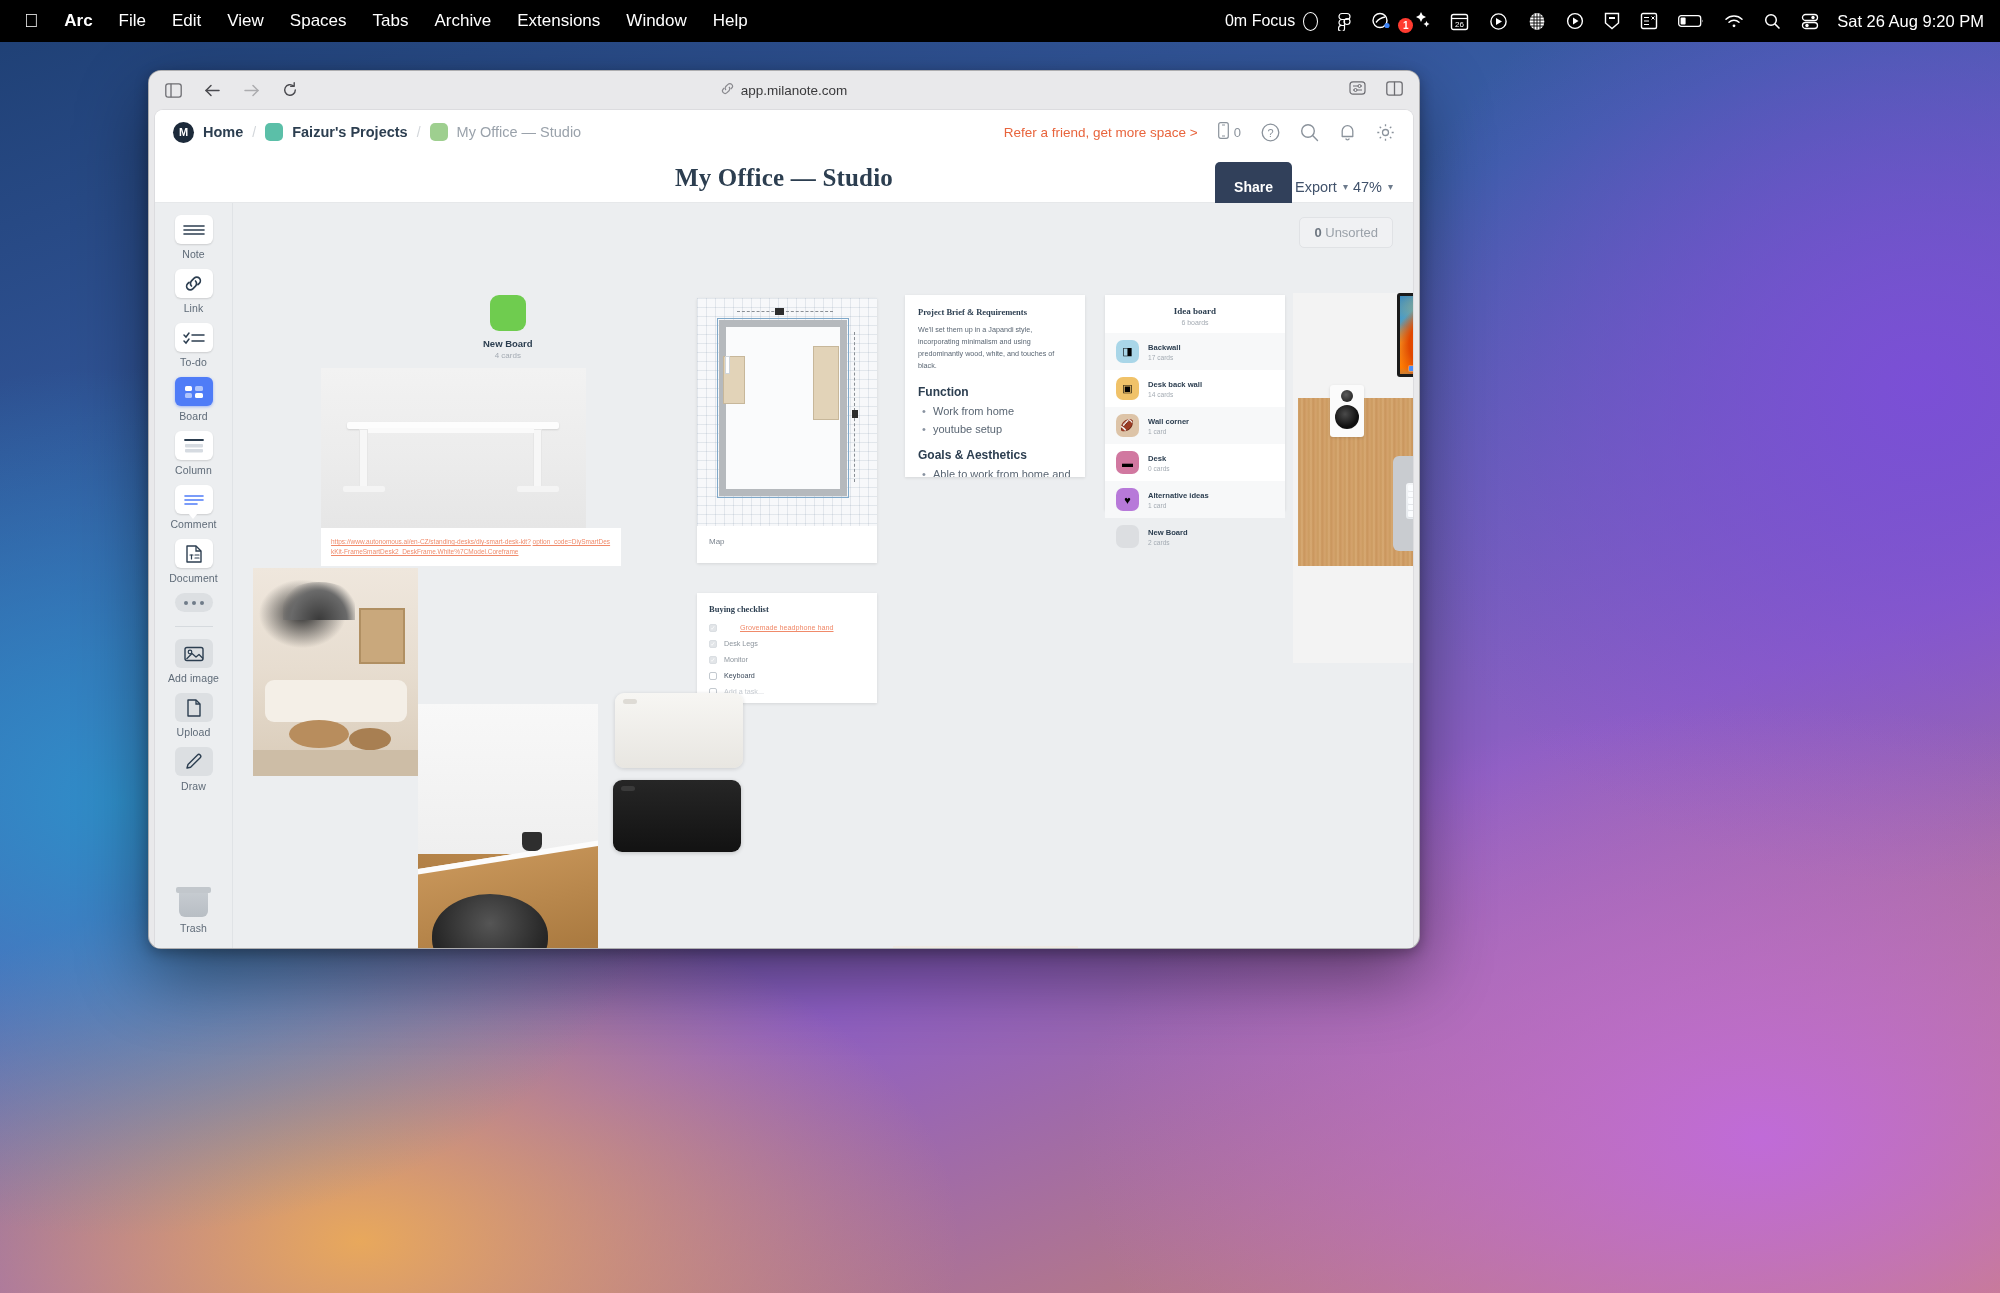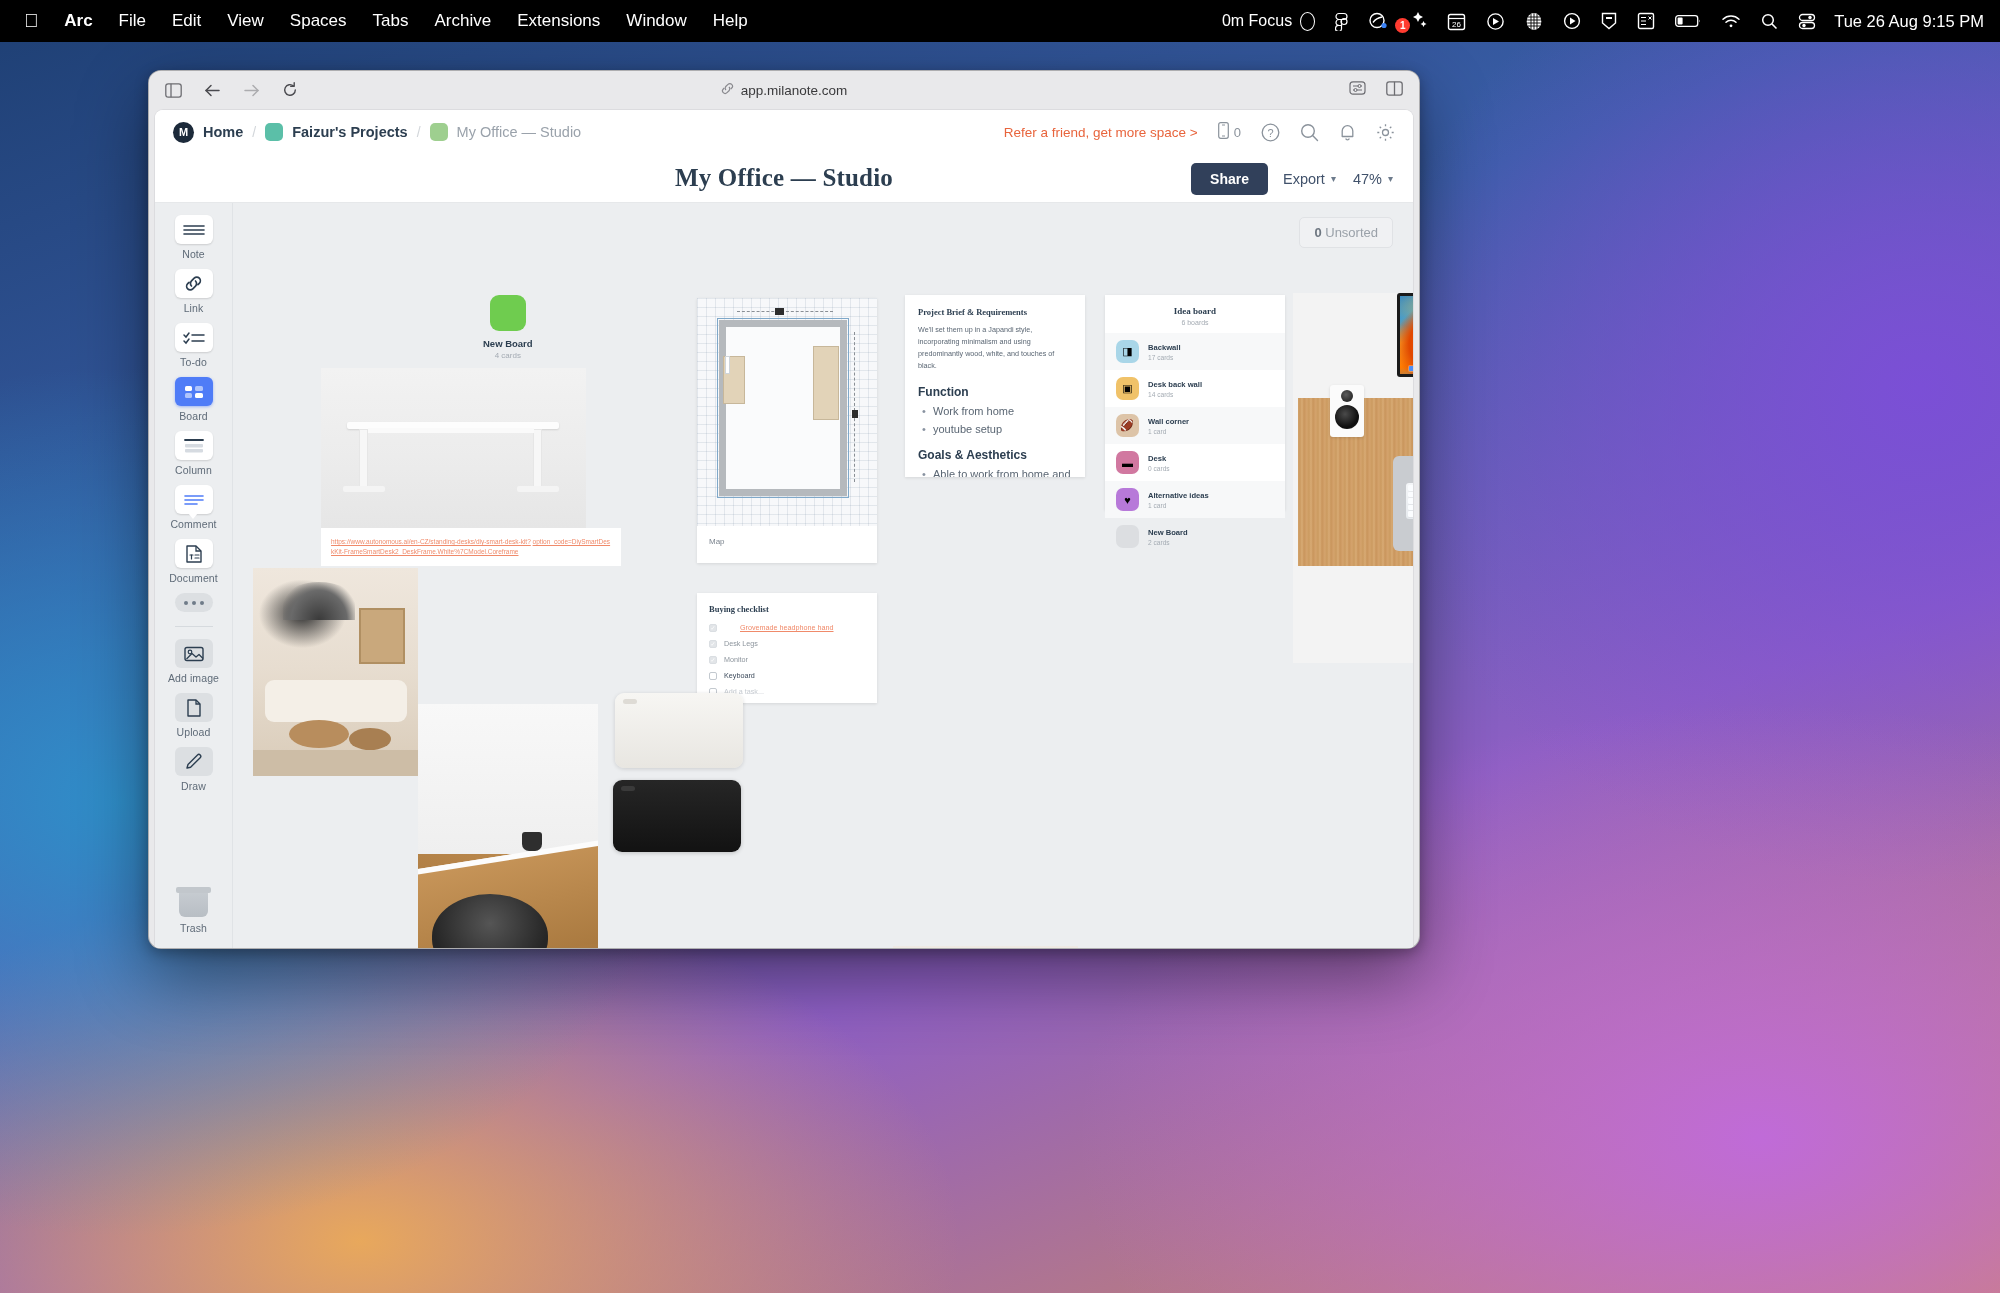--- a/index.html
+++ b/index.html
@@ -107,22 +107,22 @@
   .titlebar {
     height: 49px; display: flex; align-items: center; justify-content: center;
     position: relative; background: #fff; flex: 0 0 49px;
     border-bottom: 1px solid #e6e8ea;
   }
   .board-title {
     font-family: "Liberation Serif", serif; font-weight: bold;
     font-size: 25px; color: #2c3e50; letter-spacing: 0.2px;
   }
   .titlebar-right {
-    position: absolute; right: 18px; top: 0; height: 49px;
-    display: flex; align-items: center; gap: 13px;
+    position: absolute; right: 18px; top: 8px; height: 49px;
+    display: flex; gap: 1px;
   }
   .share-btn {
     background: #31405a; color: #fff; border: none; border-radius: 5px;
     padding: 8px 19px; font-size: 14px; font-weight: bold; cursor: pointer;
     font-family: "Liberation Sans", sans-serif;
   }
   .drop-btn {
     display: flex; align-items: center; gap: 6px; color: #41526b;
     font-size: 14.5px; cursor: pointer; padding: 4px 2px;
   }
@@ -420,21 +420,21 @@
         </svg>
     </div>
     <div class="mbr">
       <svg width="18" height="17" viewBox="0 0 18 17">
           <rect x="1.5" y="1.5" width="15" height="6" rx="3" fill="none" stroke="#fff" stroke-width="1.3"></rect>
           <circle cx="12" cy="4.5" r="1.7" fill="#fff"></circle>
           <rect x="1.5" y="9.5" width="15" height="6" rx="3" fill="none" stroke="#fff" stroke-width="1.3"></rect>
           <circle cx="6" cy="12.5" r="1.7" fill="#fff"></circle>
         </svg>
     </div>
-    <div class="clock">Tue 26 Aug  9:15 PM</div>
+    <div class="clock">Sat 26 Aug  9:20 PM</div>
   </div>
 </div>
 
 <div class="window">
 
   <div class="browser-top">
     <div class="bt-left">
       <span class="icn">
         <svg width="17" height="15" viewBox="0 0 17 15">
             <rect x="0.8" y="0.8" width="15.4" height="13.4" rx="2.4" fill="none" stroke="#6d6d72" stroke-width="1.3"></rect>

